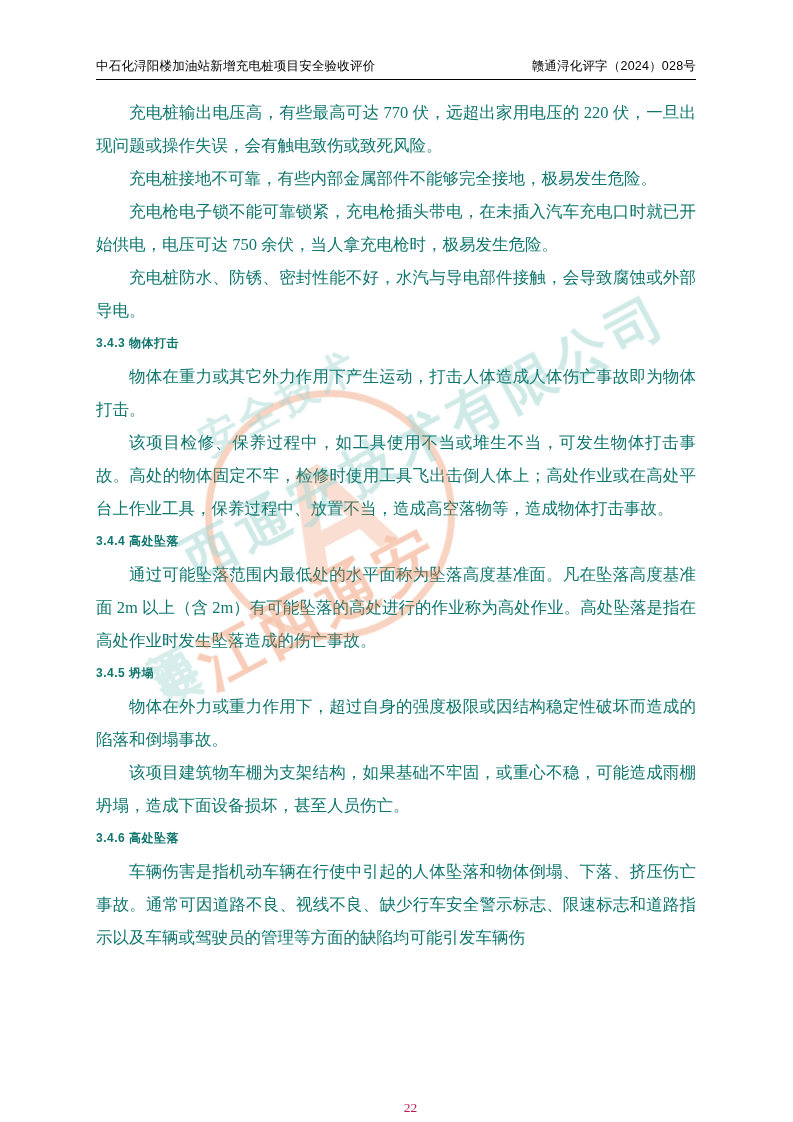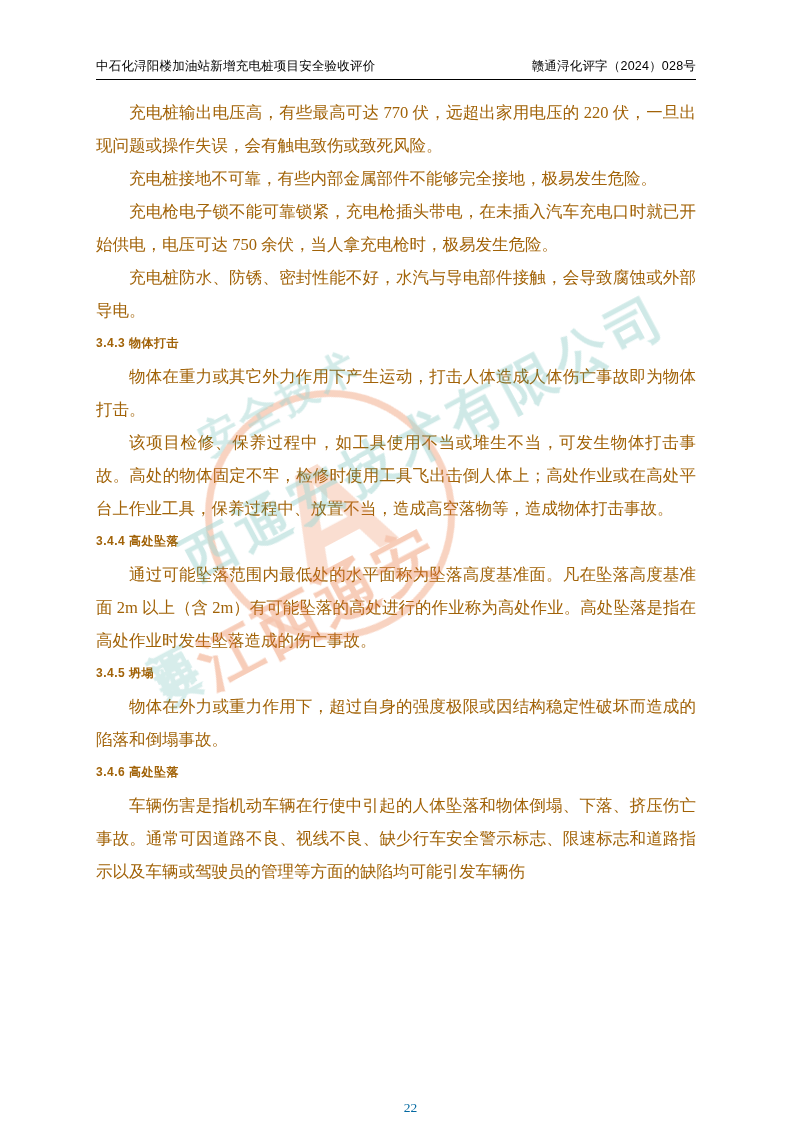--- a/index.html
+++ b/index.html
@@ -52,21 +52,21 @@
     right: 0;
     top: 27px;
     border-bottom: 1px solid #000;
   }
   
   .body {
     position: relative;
     padding-top: 14px;
     font-size: 16.5px;
     line-height: 33px;
-    color: #a16207;
+    color: #0f766e;
     text-align: justify;
     text-justify: inter-ideograph;
   }
   p.para {
     margin: 0;
     text-indent: 2em;
   }
   h3.heading {
     margin: 0;
     font-family: "Liberation Sans", "DejaVu Sans", sans-serif;
@@ -75,21 +75,21 @@
     line-height: 33px;
     letter-spacing: 0.5px;
   }
   .pagenum {
     position: absolute;
     left: 0;
     right: 0;
     bottom: 6px;
     text-align: center;
     font-size: 13.5px;
-    color: #0369a1;
+    color: #be185d;
     padding-left: 28px;
   }
   
   .watermark {
     position: absolute;
     left: 0;
     top: 0;
     width: 793px;
     height: 1122px;
     pointer-events: none;
@@ -199,20 +199,21 @@
         <p class="para">充电桩接地不可靠，有些内部金属部件不能够完全接地，极易发生危险。</p>
         <p class="para">充电枪电子锁不能可靠锁紧，充电枪插头带电，在未插入汽车充电口时就已开始供电，电压可达 750 余伏，当人拿充电枪时，极易发生危险。</p>
         <p class="para">充电桩防水、防锈、密封性能不好，水汽与导电部件接触，会导致腐蚀或外部导电。</p>
         <h3 class="heading">3.4.3 物体打击</h3>
         <p class="para">物体在重力或其它外力作用下产生运动，打击人体造成人体伤亡事故即为物体打击。</p>
         <p class="para">该项目检修、保养过程中，如工具使用不当或堆生不当，可发生物体打击事故。高处的物体固定不牢，检修时使用工具飞出击倒人体上；高处作业或在高处平台上作业工具，保养过程中、放置不当，造成高空落物等，造成物体打击事故。</p>
         <h3 class="heading">3.4.4 高处坠落</h3>
         <p class="para">通过可能坠落范围内最低处的水平面称为坠落高度基准面。凡在坠落高度基准面 2m 以上（含 2m）有可能坠落的高处进行的作业称为高处作业。高处坠落是指在高处作业时发生坠落造成的伤亡事故。</p>
         <h3 class="heading">3.4.5 坍塌</h3>
         <p class="para">物体在外力或重力作用下，超过自身的强度极限或因结构稳定性破坏而造成的陷落和倒塌事故。</p>
+        <p class="para">该项目建筑物车棚为支架结构，如果基础不牢固，或重心不稳，可能造成雨棚坍塌，造成下面设备损坏，甚至人员伤亡。</p>
         <h3 class="heading">3.4.6 高处坠落</h3>
         <p class="para">车辆伤害是指机动车辆在行使中引起的人体坠落和物体倒塌、下落、挤压伤亡事故。通常可因道路不良、视线不良、缺少行车安全警示标志、限速标志和道路指示以及车辆或驾驶员的管理等方面的缺陷均可能引发车辆伤</p>
       </div>
 
   </div>
 
   <div class="pagenum">22</div>
 
   <div class="watermark">
     <div class="wm-inner">

